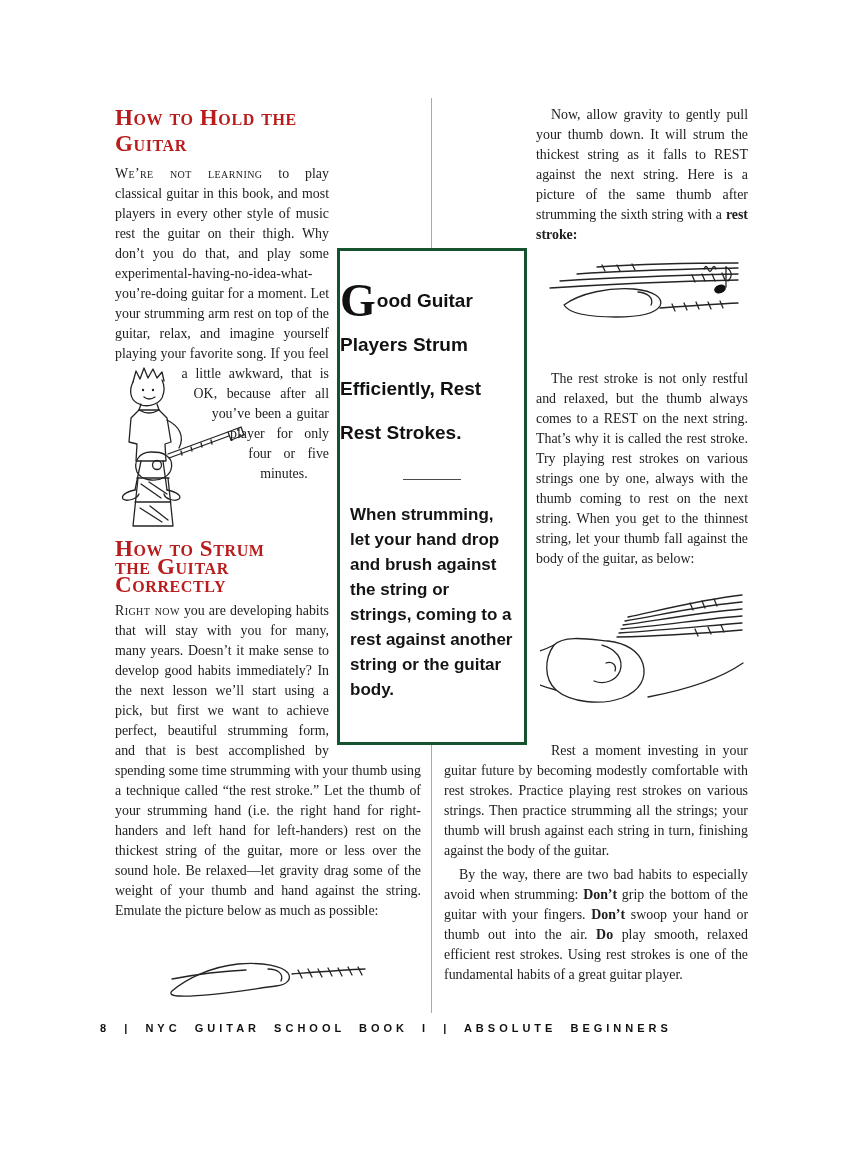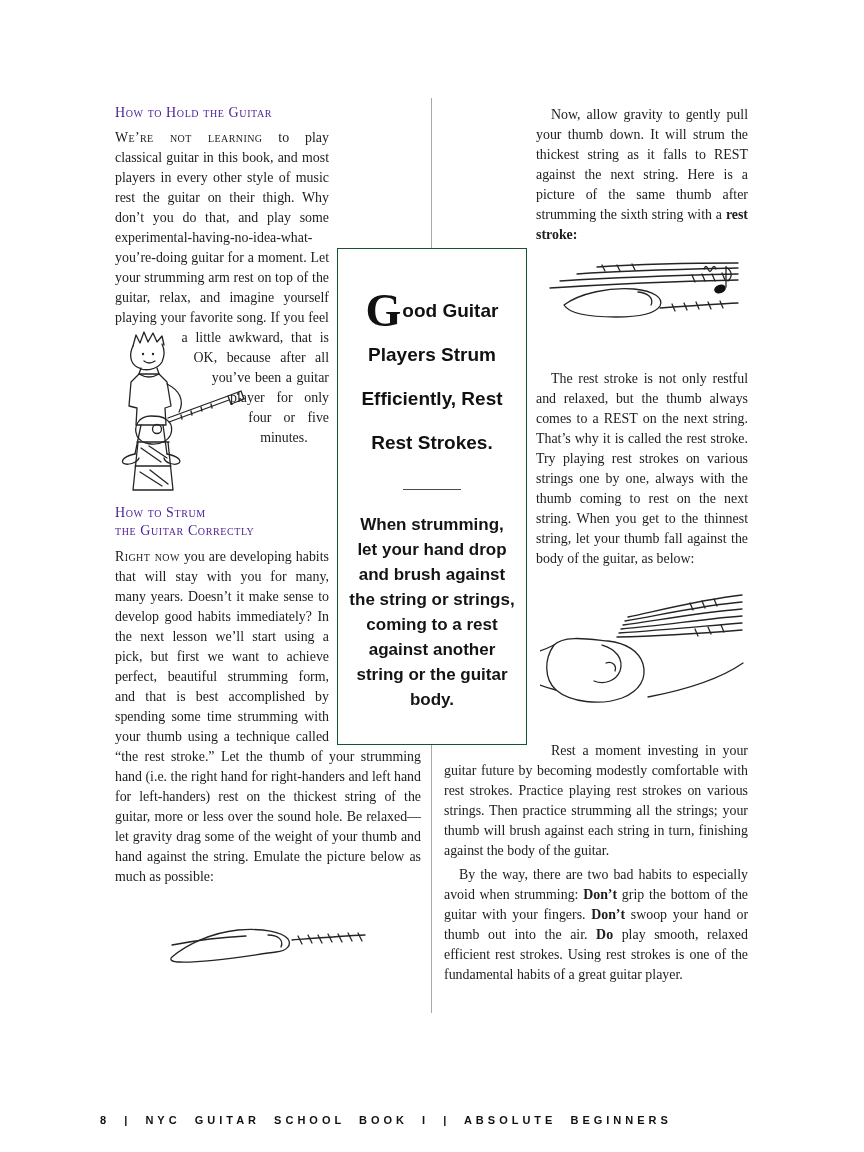--- a/index.html
+++ b/index.html
@@ -12,22 +12,22 @@
 
   .col { position:absolute; top:105px; }
   .col-left  { left:115px; width:306px; }
   .col-right { left:444px; width:304px; }
 
   .box-spacer { width:92px; height:495px; margin-top:142px; }
   .box-spacer.r { float:right; }
   .box-spacer.l { float:left; }
 
   h2.sec {
-    font-size:14px; font-weight:normal; font-variant:small-caps;
-    letter-spacing:0.6px; color:#4c1d95;
+    font-size:23px; font-weight:bold; font-variant:small-caps;
+    letter-spacing:0.6px; color:#b91c1c;
   }
   h2.sec .hline { display:block; line-height:18px; }
   .body-p { font-size:13.9px; line-height:20px; text-align:justify; }
   .lead { font-variant:small-caps; letter-spacing:0.4px; }
   .indent { text-indent:15px; }
   .b { font-weight:bold; }
 
   .figure-player {
     float:left; margin:2px 6px 2px -8px;
     shape-outside: polygon(0 0, 32% 0, 50% 25%, 88% 60%, 100% 78%, 100% 100%, 0 100%);
@@ -39,37 +39,37 @@
   .drawing-wrap { text-align:center; }
   .dw-left { margin-top:22px; }
   .dw-r1 { margin-top:14px; }
   .dw-r2 { margin-top:20px; }
   .p-r2 { margin-top:26px; }
   .p-r3 { margin-top:30px; }
   .p-r4 { margin-top:4px; }
 
   .quote-box {
     position:absolute; left:337px; top:248px; width:190px; height:497px;
-    background:#fff; border:1px solid #14532d; z-index:2;
-    text-align:center; font-family:"Liberation Sans", sans-serif;
-    padding-top:40px;
+    background:#fff; border:3px solid #14532d; z-index:2;
+    font-family:"Liberation Sans", sans-serif;
+    padding-top:28px;
   }
   .qb-line { font-weight:bold; font-size:19px; line-height:44px; color:#111; }
   .qb-initial {
     font-family:"Liberation Serif", serif; font-size:46px; font-weight:bold;
     line-height:44px; vertical-align:-9px; margin-right:1px;
   }
   .qb-divider { width:58px; height:1px; background:#4a4a4a; margin:24px auto 22px auto; }
   .qb-sub {
     font-weight:bold; font-size:17px; line-height:25px; color:#141414;
     padding:0 10px;
   }
 
   .footer {
-    position:absolute; top:1114px; left:0; width:772px; text-align:center;
+    position:absolute; top:1022px; left:0; width:772px; text-align:center;
     font-family:"Liberation Sans", sans-serif; font-weight:bold;
     font-size:11px; letter-spacing:4px; word-spacing:7px; color:#111;
   }
 
   svg.line-art { stroke:#242424; fill:none; }
 </style>
 </head>
 <body>
 
 <div class="vrule"></div>

